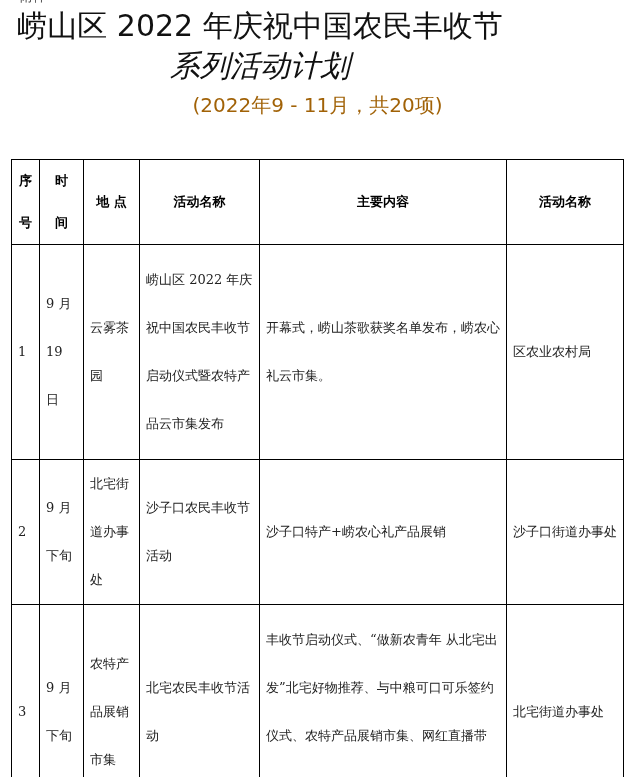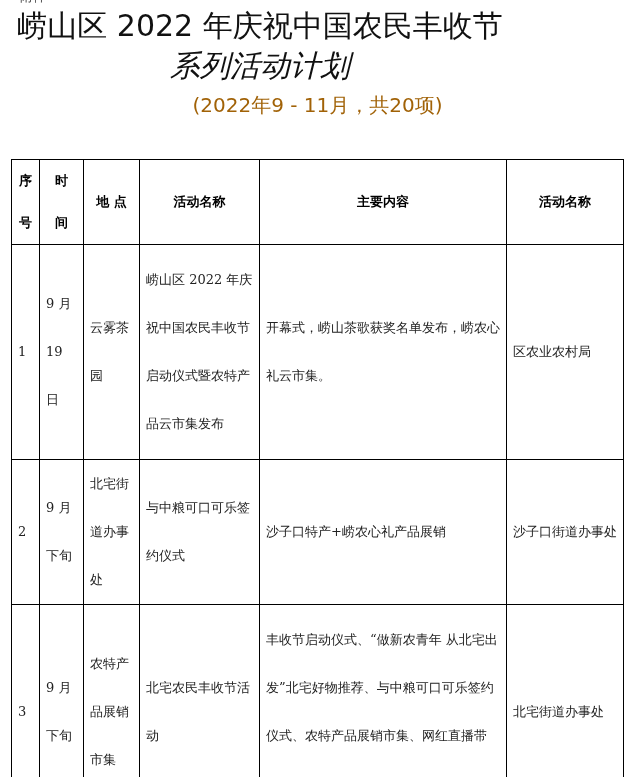--- a/index.html
+++ b/index.html
@@ -134,21 +134,21 @@
     <tr class="row-2">
       <td>2</td>
       <td>
         <span class="cell-text">9 月</span>
         <span class="cell-text">下旬</span>
       </td>
       <td>
           <span class="cell-text">北宅街道办事处</span>
         </td>
       <td>
-          <span class="cell-text">与中粮可口可乐签约仪式</span>
+          <span class="cell-text">沙子口农民丰收节活动</span>
         </td>
       <td>
           <span class="cell-text">沙子口特产+崂农心礼产品展销</span>
         </td>
       <td>
           <span class="cell-text">沙子口街道办事处</span>
         </td>
     </tr>
     <tr class="row-3">
       <td>3</td>

